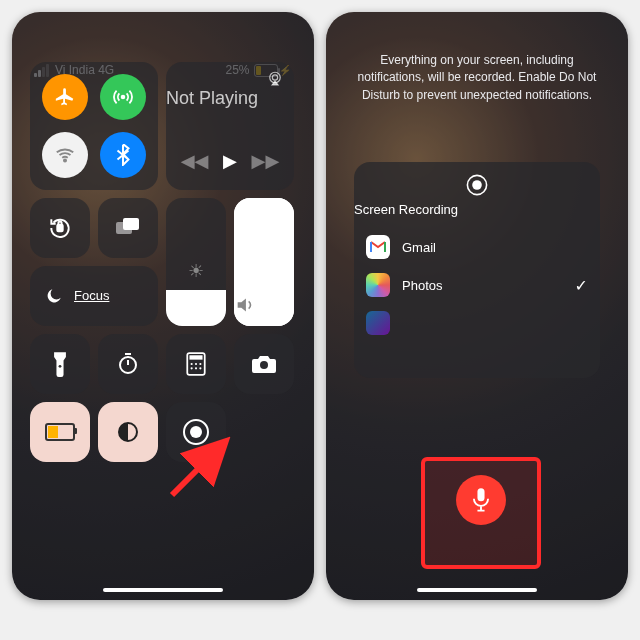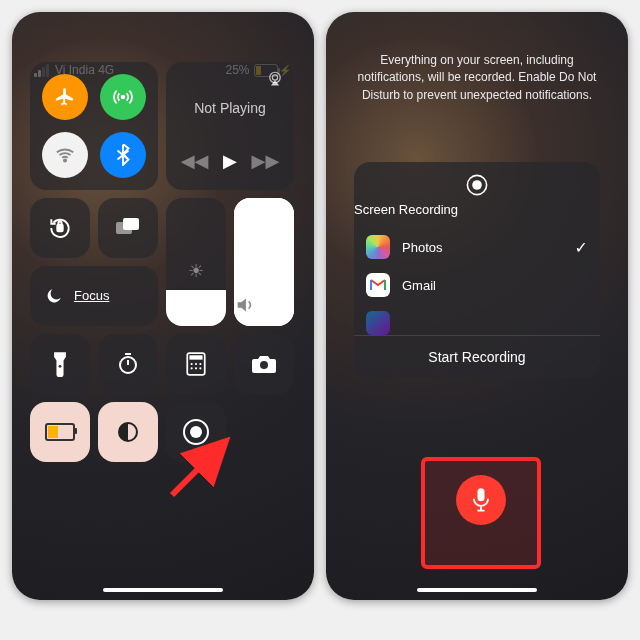--- a/index.html
+++ b/index.html
@@ -28,21 +28,21 @@
   .tile.md{width:128px;height:60px;}
   .tile.sm{width:60px;height:60px;}
   .circ{width:46px;height:46px;border-radius:50%;display:flex;align-items:center;justify-content:center;color:#fff;}
   .conn{left:0;top:0;}
   .conn .crow{position:absolute;width:100%;display:flex;justify-content:space-evenly;}
   .conn .r1{top:12px;} .conn .r2{top:70px;}
   .c-orange{background:#ff9500;} .c-green{background:#34c759;} .c-white{background:#f2f2f2;color:#555;}
   .c-blue{background:#0a84ff;}
   .media{left:136px;top:0;}
   .airplay{position:absolute;top:8px;right:10px;color:rgba(255,255,255,.7);} 
-  .mtitle{position:absolute;top:38px;width:100%;text-align:center;color:rgba(255,255,255,.75);font-size:14px;}
+  .mtitle{position:absolute;top:26px;width:100%;text-align:left;color:rgba(255,255,255,.75);font-size:18px;}
   .mctrl{position:absolute;bottom:18px;width:100%;display:flex;justify-content:space-evenly;color:rgba(255,255,255,.4);font-size:18px;}
   .mctrl .play{color:#fff;}
   .lock{left:0;top:136px;} .mirror{left:68px;top:136px;}
   .focus{left:0;top:204px;}
   .focus .ic{position:absolute;left:14px;top:20px;color:#fff;}
   .focus .lab{position:absolute;left:44px;top:22px;color:#fff;font-size:13px;text-decoration:underline;}
   .slider{position:absolute;width:60px;height:128px;border-radius:16px;overflow:hidden;}
   .slider .bg{position:absolute;inset:0;background:rgba(40,40,44,.72);}
   .slider .fill{position:absolute;left:0;right:0;bottom:0;background:#fff;}
   .slider .ic{position:absolute;left:0;right:0;text-align:center;font-size:18px;}
@@ -281,40 +281,37 @@
     <div class="overlay"></div>
 
     <div class="infotxt">Everything on your screen, including notifications, will be recorded. Enable Do Not Disturb to prevent unexpected notifications.</div>
 
     <div class="sheet">
       <div class="hdr">
         <span class="recdot"></span>
         <div class="t">Screen Recording</div>
       </div>
       <div class="item">
-        <span class="appico photos"></span>
-        <span>Photos</span>
-        <span class="chk">✓</span>
-      </div>
-      <div class="item">
         <span class="appico gmail">
           <svg width="16" height="12" viewBox="0 0 16 12">
               <path d="M1 1h14v10H1z" fill="#fff"></path>
               <path d="M1 1l7 5 7-5" fill="none" stroke="#ea4335" stroke-width="2"></path>
               <path d="M1 1v10" stroke="#4285f4" stroke-width="2"></path>
               <path d="M15 1v10" stroke="#34a853" stroke-width="2"></path>
             </svg>
         </span>
         <span>Gmail</span>
       </div>
+      <div class="item">
+        <span class="appico photos"></span>
+        <span>Photos</span>
+        <span class="chk">✓</span>
+      </div>
       <div class="item" style="opacity:.5">
         <span class="appico" style="background:linear-gradient(135deg,#0af,#a0f)"></span>
-      </div>
-      <div class="start">
-        <span>Start Recording</span>
       </div>
     </div>
 
     <div class="mic-hl">
       <div class="mic-circ">
         <svg width="20" height="26" viewBox="0 0 16 22" fill="#fff">
             <rect x="5" y="1" width="6" height="11" rx="3"></rect>
             <path d="M2 10a6 6 0 0 0 12 0M8 16v4M5 20h6" fill="none" stroke="#fff" stroke-width="1.6"></path>
           </svg>
       </div>

